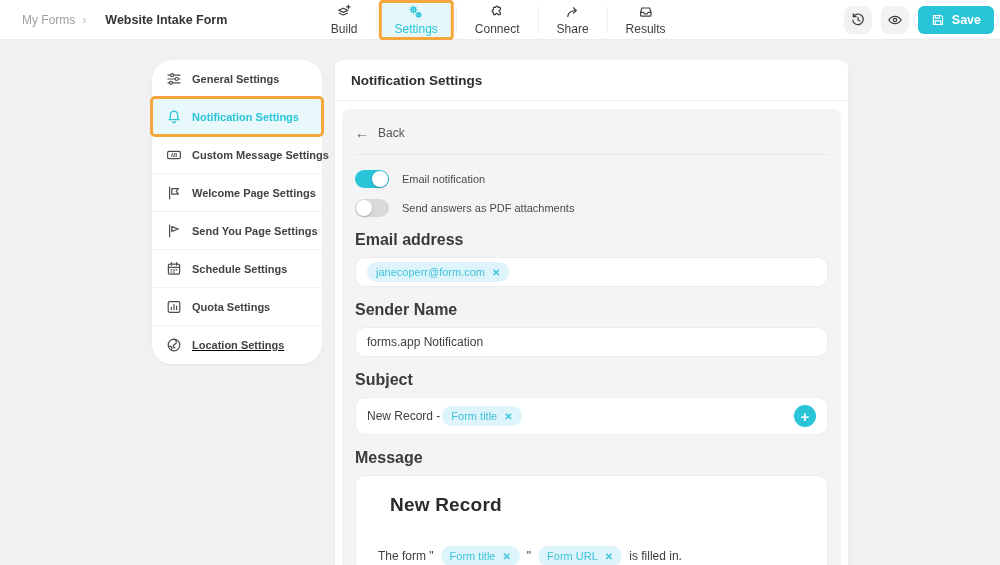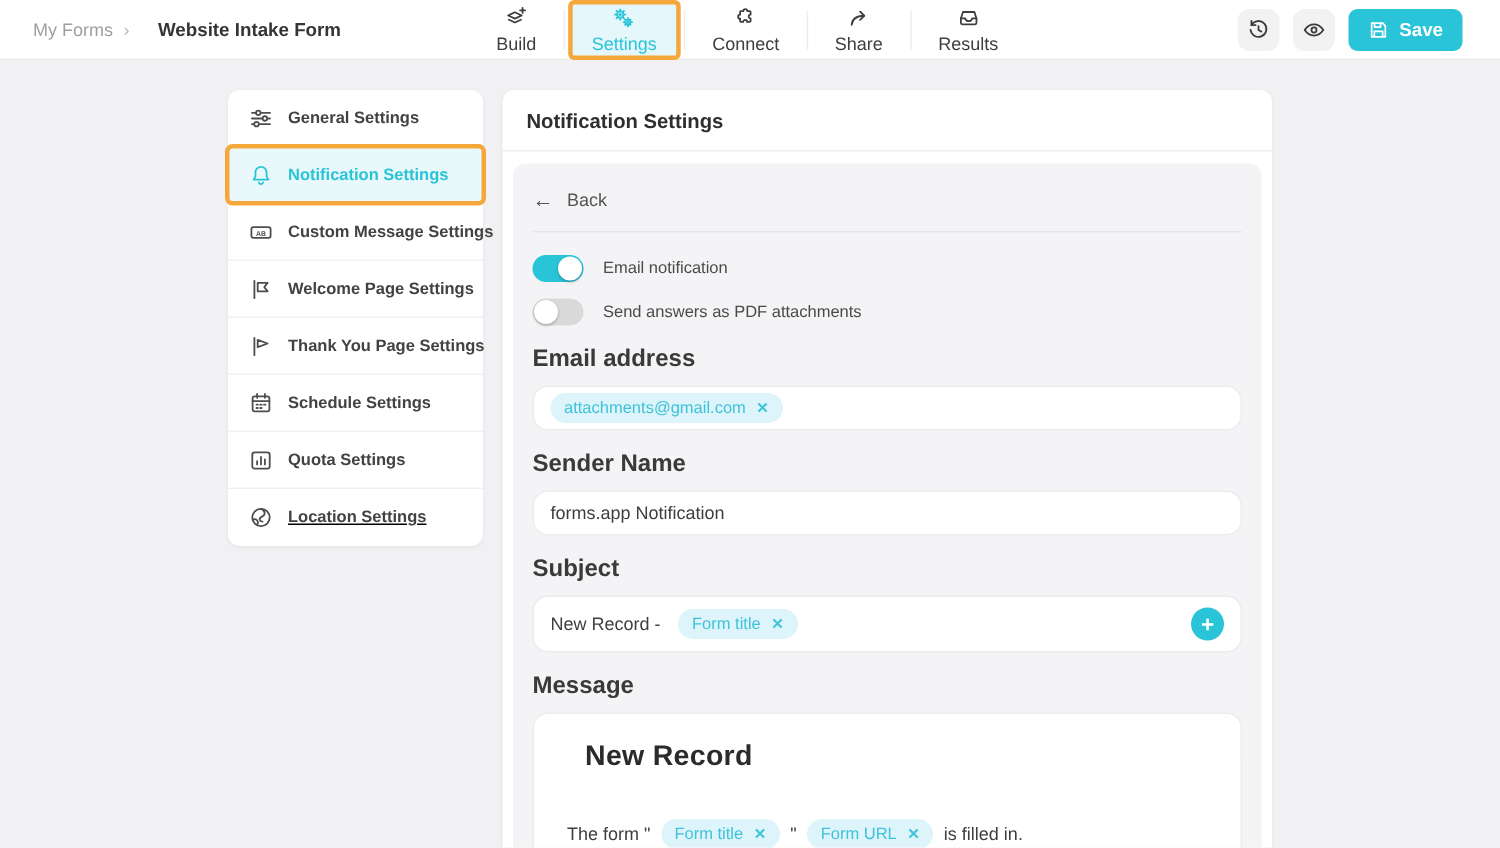--- a/index.html
+++ b/index.html
@@ -29,28 +29,28 @@
 
   .tabs{position:absolute;left:50%;top:0;transform:translateX(-50.5%);height:40px;display:flex;align-items:center;}
   .tab{position:relative;display:flex;flex-direction:column;align-items:center;justify-content:center;gap:2px;padding:3px 14px;height:36px;cursor:pointer;}
   .tab .tab-icon{height:15px;display:flex;align-items:center;color:#3e3e3e;}
   .tab .tab-label{font-size:12px;color:#3e3e3e;}
   .tab.active{background:var(--accent-light);border-radius:3px;}
   .tab.active::before{content:"";position:absolute;inset:-2px;border:3px solid var(--highlight);border-radius:4px;pointer-events:none;}
   .tab.active .tab-label,.tab.active .tab-icon{color:var(--accent);}
   .tab-divider{width:1px;height:26px;background:#ededed;margin:0 4px;}
 
-  .topbar-right{margin-left:auto;display:flex;align-items:center;gap:9px;padding-right:25px;}
+  .topbar-right{margin-left:auto;display:flex;align-items:center;gap:9px;padding-right:6px;}
   .icon-btn{width:28px;height:28px;border-radius:8px;background:#f2f2f3;display:flex;align-items:center;justify-content:center;color:#3c3c3c;cursor:pointer;}
   .save-btn{height:28px;border-radius:6px;background:var(--accent);color:#fff;display:flex;align-items:center;gap:7px;padding:0 13px;font-size:12.5px;font-weight:700;cursor:pointer;}
 
   
   .content{position:relative;height:525px;}
 
-  .sidebar{position:absolute;left:152px;top:20px;width:170px;background:#fff;border-radius:8px;box-shadow:0 1px 3px rgba(0,0,0,.05);}
+  .sidebar{position:absolute;left:152px;top:20px;width:170px;background:#fff;border-radius:20px;box-shadow:0 1px 3px rgba(0,0,0,.05);}
   .side-item{position:relative;display:flex;align-items:center;gap:10px;height:38px;padding:0 8px 0 13px;cursor:pointer;}
   .side-item:not(:last-child){border-bottom:1px solid #f1f1f1;}
   .side-item .s-icon{width:17px;height:17px;flex:0 0 17px;color:#4d4d4d;display:flex;align-items:center;justify-content:center;}
   .side-item .s-label{font-size:11px;font-weight:600;color:#424242;white-space:nowrap;}
   .side-item.active{background:#e8f8fb;}
   .side-item.active .s-label,.side-item.active .s-icon{color:var(--accent);}
   .side-item.active::before{content:"";position:absolute;inset:-2px;border:3px solid var(--highlight);border-radius:5px;pointer-events:none;z-index:2;}
   .side-item:first-child{border-radius:8px 8px 0 0;}
   .side-item:last-child{border-radius:0 0 8px 8px;text-decoration:underline;}
 
@@ -225,21 +225,21 @@
       </span>
       <span class="s-label">Welcome Page Settings</span>
     </div>
     <div class="side-item">
       <span class="s-icon">
         <svg width="16" height="16" viewBox="0 0 16 16" fill="none" stroke="currentColor" stroke-width="1.2" stroke-linejoin="round" stroke-linecap="round">
           <path d="M3.6 2.2v11.6"></path>
             <path d="M5.8 3.6 12.4 6 5.8 8.4z"></path>
         </svg>
       </span>
-      <span class="s-label">Thank You Page Settings</span>
+      <span class="s-label">Send You Page Settings</span>
     </div>
     <div class="side-item">
       <span class="s-icon">
         <svg width="16" height="16" viewBox="0 0 16 16" fill="none" stroke="currentColor" stroke-width="1.2" stroke-linejoin="round" stroke-linecap="round">
           <rect x="2.4" y="3.2" width="11.2" height="10" rx="1.4"></rect>
             <path d="M2.4 6.4h11.2M5.4 1.6v2.6M10.6 1.6v2.6"></path>
           <path d="M5 8.8h.9M7.5 8.8h.9M10 8.8h.9M5 11h.9M7.5 11h.9"></path>
         </svg>
       </span>
       <span class="s-label">Schedule Settings</span>
@@ -287,32 +287,32 @@
       <div class="toggle-row">
         <div class="toggle">
           <div class="knob"></div>
         </div>
         <span class="toggle-label">Send answers as PDF attachments</span>
       </div>
 
       <div class="field-label">Email address</div>
       <div class="input-box h30">
         <span class="pill">
-          <span>attachments@gmail.com</span>
+          <span>janecoperr@form.com</span>
           <span class="x">✕</span>
         </span>
       </div>
 
       <div class="field-label">Sender Name</div>
       <div class="input-box h30">
         <span class="input-text">forms.app Notification</span>
       </div>
 
       <div class="field-label">Subject</div>
-      <div class="input-box h38" style="gap:12px;">
+      <div class="input-box h38" style="gap:2px;">
         <span class="input-text">New Record -</span>
         <span class="pill">
           <span>Form title</span>
           <span class="x">✕</span>
         </span>
         <span class="plus-btn ml-auto">+</span>
       </div>
 
       <div class="field-label">Message</div>
       <div class="message-box">

